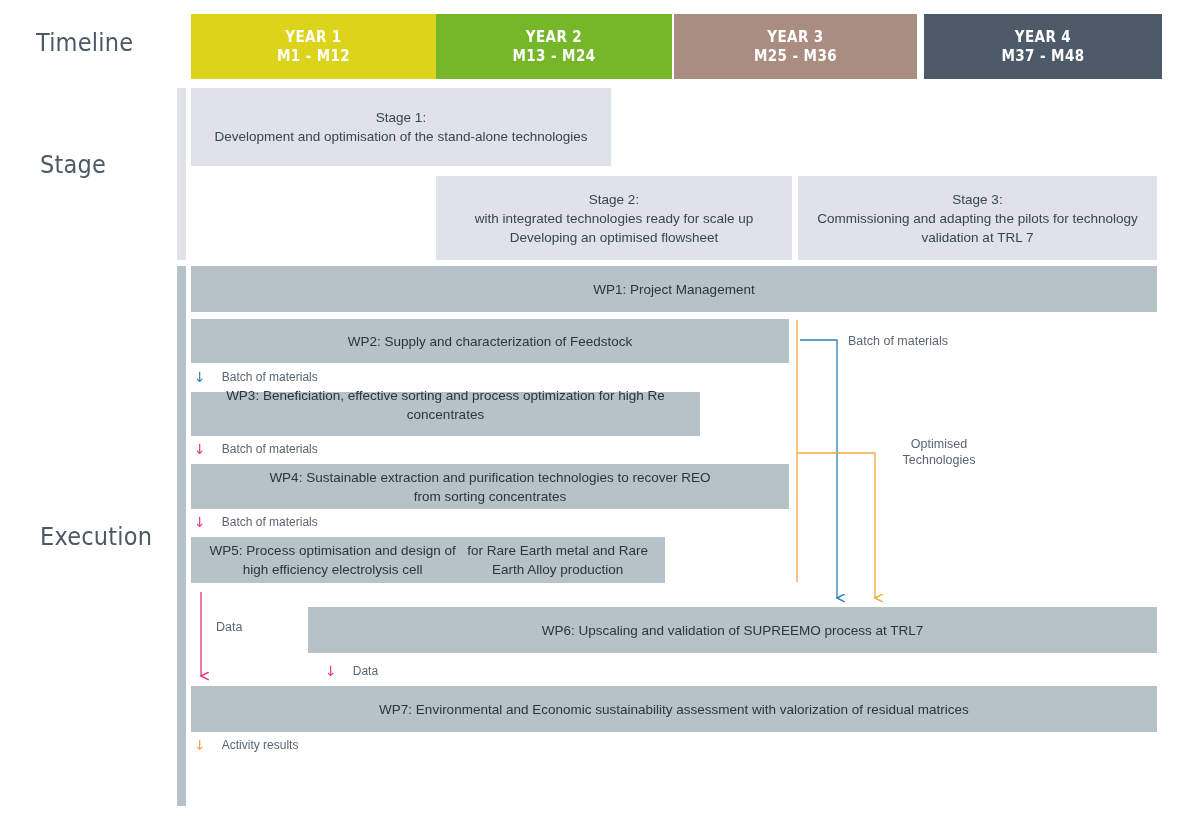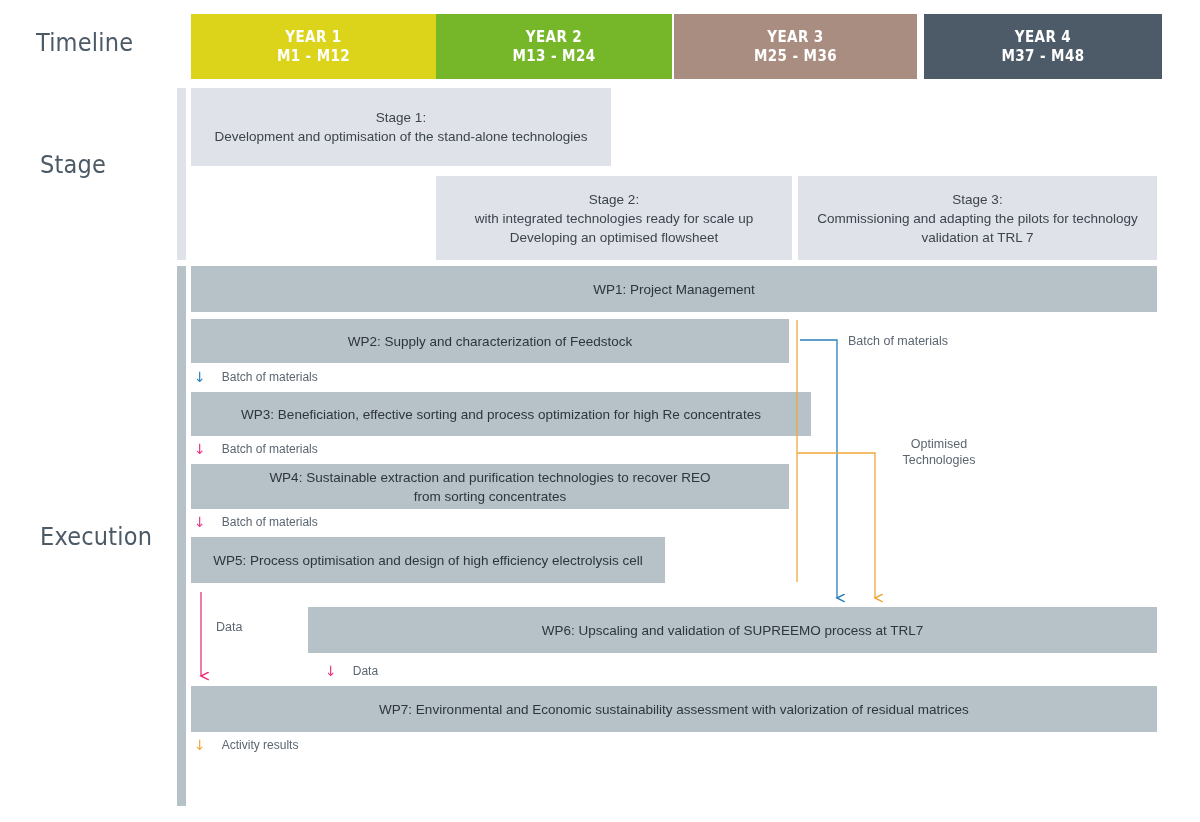--- a/index.html
+++ b/index.html
@@ -142,41 +142,42 @@
 
   <div class="wp-bar" style="left:191px;top:319px;width:598px;height:44px;">
     <span>WP2: Supply and characterization of Feedstock</span>
   </div>
 
   <div class="flow" style="left:194px;top:370px;">
     <span class="ar" style="color:#2d7fb8;">↓</span>
     <span>Batch of materials</span>
   </div>
 
-  <div class="wp-bar" style="left:191px;top:392px;width:620px;height:44px;">
+  <div class="wp-bar" style="left:191px;top:392px;width:509px;height:44px;align-items:flex-end;">
     <span>WP3: Beneficiation, effective sorting and process optimization for high Re concentrates</span>
   </div>
 
   <div class="flow" style="left:194px;top:442px;">
     <span class="ar" style="color:#e8357f;">↓</span>
     <span>Batch of materials</span>
   </div>
 
   <div class="wp-bar" style="left:191px;top:464px;width:598px;height:45px;flex-direction:column;">
     <span>WP4: Sustainable extraction and purification technologies to recover REO</span>
     <span>from sorting concentrates</span>
   </div>
 
   <div class="flow" style="left:194px;top:515px;">
     <span class="ar" style="color:#e8357f;">↓</span>
     <span>Batch of materials</span>
   </div>
 
   <div class="wp-bar" style="left:191px;top:537px;width:474px;height:46px;flex-direction:row;">
     <span>WP5: Process optimisation and design of high efficiency electrolysis cell</span>
+    <span>for Rare Earth metal and Rare Earth Alloy production</span>
   </div>
 
   <div class="conn-label" style="left:216px;top:619px;width:70px;text-align:left;">Data</div>
 
   <div class="wp-bar" style="left:308px;top:607px;width:849px;height:46px;">
     <span>WP6: Upscaling and validation of SUPREEMO process at TRL7</span>
   </div>
 
   <div class="flow" style="left:325px;top:664px;">
     <span class="ar" style="color:#e8357f;">↓</span>

